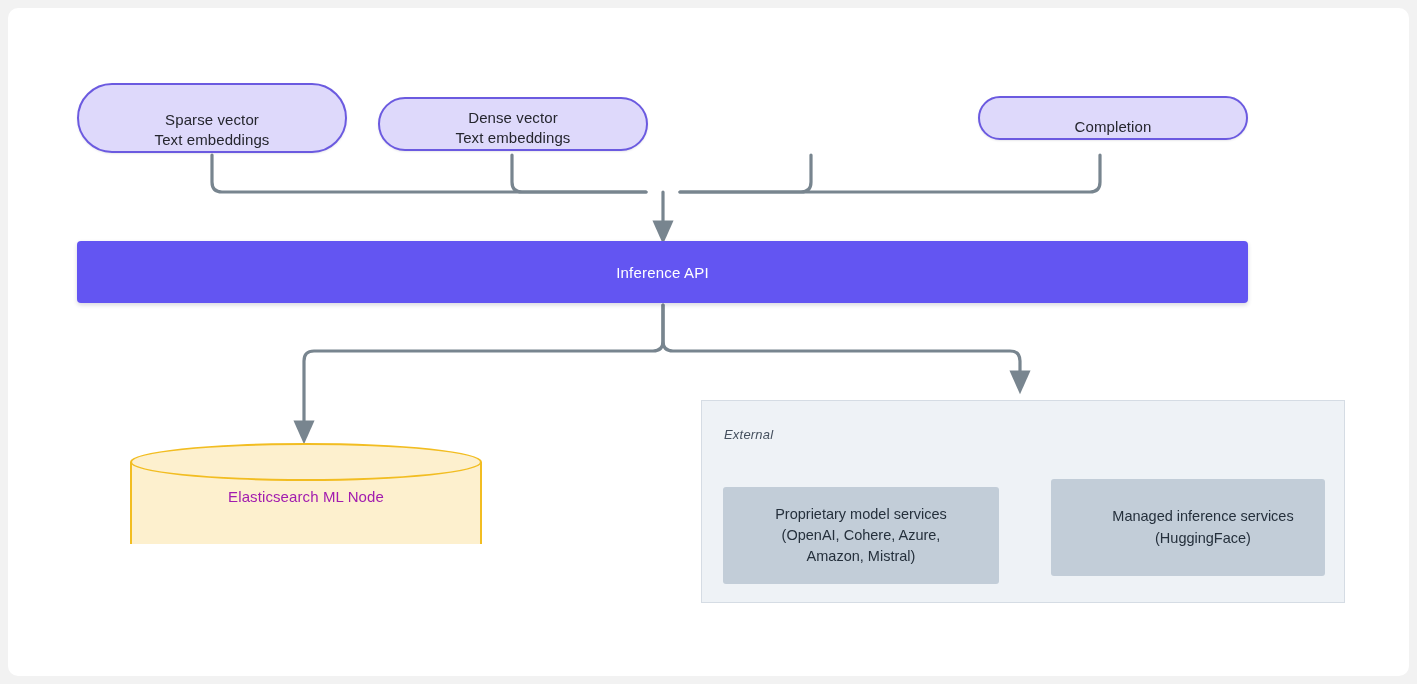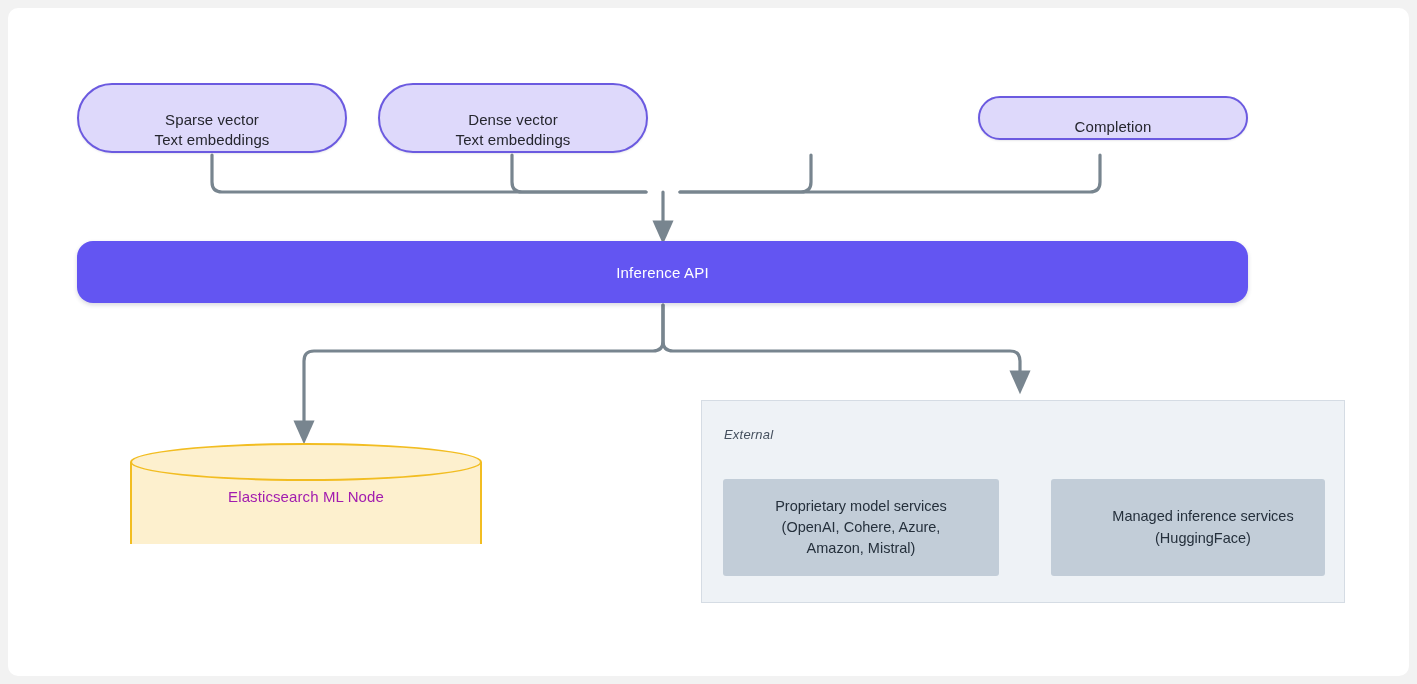--- a/index.html
+++ b/index.html
@@ -54,21 +54,21 @@
   .pill .l2 { display: block; }
 
   
   .bar {
     position: absolute;
     left: 77px;
     top: 241px;
     width: 1171px;
     height: 62px;
     background: #6355f2;
-    border-radius: 16px;
+    border-radius: 4px;
     display: flex;
     align-items: center;
     justify-content: center;
     color: #ffffff;
     font-size: 15px;
     letter-spacing: .2px;
     box-shadow: 0 2px 4px rgba(40,40,80,.18);
   }
 
   
@@ -153,21 +153,21 @@
     border-radius: 3px;
     display: flex;
     align-items: center;
     justify-content: center;
     text-align: center;
     color: #25303c;
     font-size: 14.5px;
     line-height: 1.45;
     padding: 0 10px;
   }
-  .chip.c1 { left: 21px;  width: 276px; }
+  .chip.c1 { left: 21px;  width: 276px; margin-top: 8px; }
   .chip.c2 { left: 349px; width: 274px; padding-left: 40px; }
 </style>
 </head>
 <body>
 
 <div id="canvas">
   <div class="board"></div>
 
   <svg class="wires" viewBox="0 0 1417 684" xmlns="http://www.w3.org/2000/svg">
     <defs>
@@ -189,21 +189,21 @@
     </g>
   </svg>
 
   <div class="pill" style="left:77px;  top:83px; width:270px; height:70px;">
     <span class="lines">
       <span>Sparse vector</span>
       <span class="l2">Text embeddings</span>
     </span>
   </div>
 
-  <div class="pill" style="left:378px; top:83px; width:270px; height:70px;">
+  <div class="pill" style="left:378px; top:97px; width:270px; height:54px;">
     <span class="lines">
       <span>Dense vector</span>
       <span class="l2">Text embeddings</span>
     </span>
   </div>
 
 
   <div class="pill" style="left:978px; top:96px; width:270px; height:44px;">
     <span class="lines">
       <span>Completion</span>

